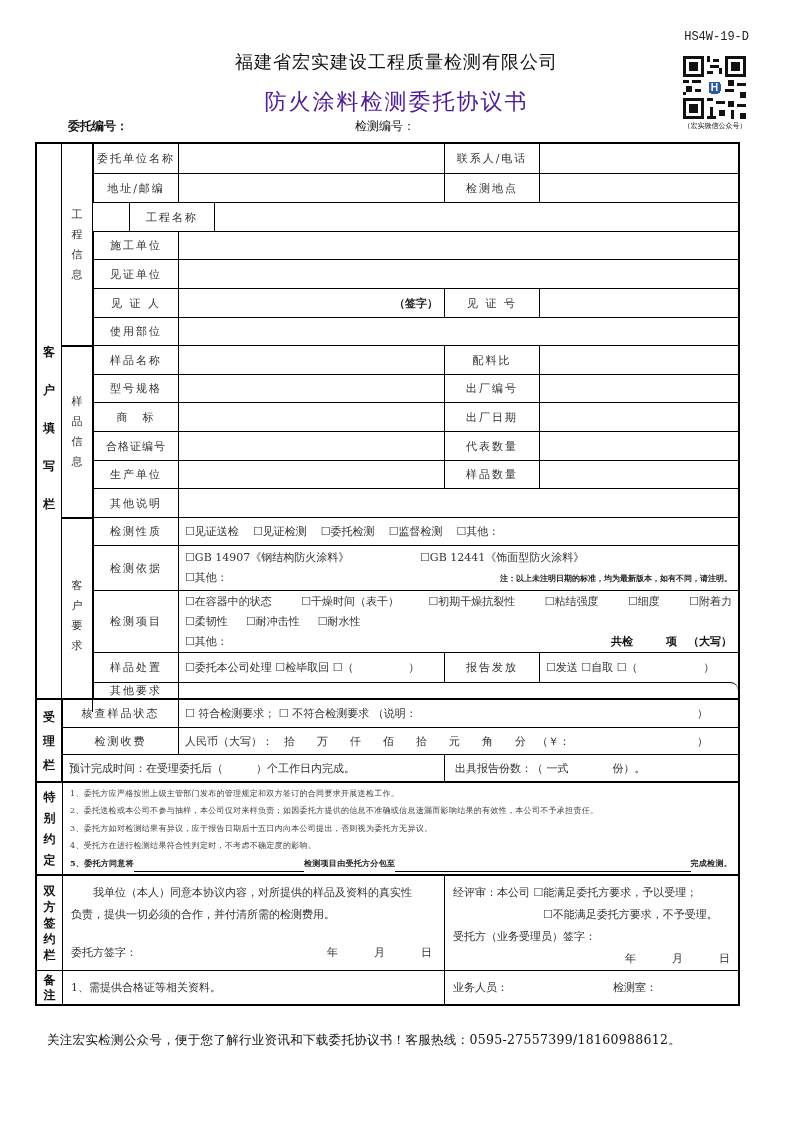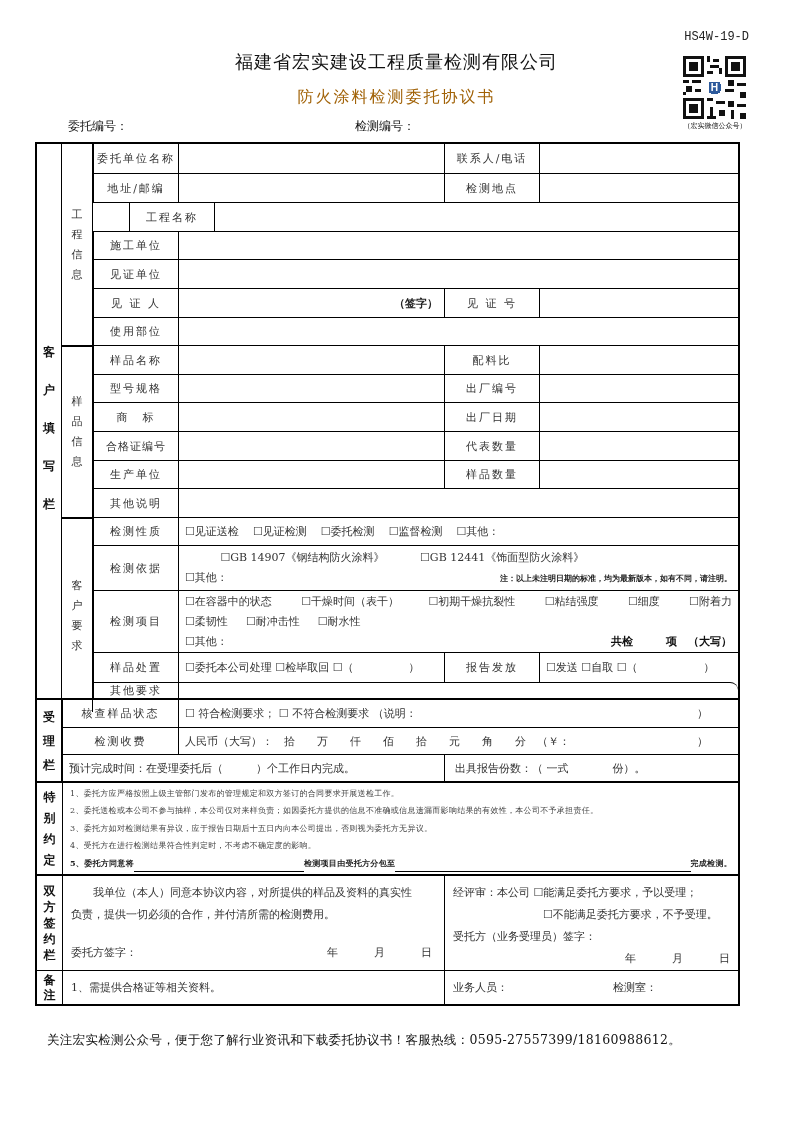--- a/index.html
+++ b/index.html
@@ -1,24 +1,24 @@
 <!DOCTYPE html>
 <html><head>
 <meta charset="utf-8">
 <style>
   * { box-sizing: border-box; margin: 0; padding: 0; }
   html, body { width: 793px; height: 1122px; background: #ffffff; }
   body { position: relative; font-family: "DejaVu Serif", "Liberation Serif", serif; color: #111; overflow: hidden; }
   .abs { position: absolute; }
   .code { right: 44px; top: 30px; font-size: 12px; font-family: "Liberation Mono", "DejaVu Sans Mono", monospace; color: #222; }
   .title { left: 0; width: 793px; top: 50px; text-align: center; font-size: 18px; letter-spacing: 1px; color: #111; }
-  .subtitle { left: 0; width: 793px; top: 87px; text-align: center; font-size: 16px; letter-spacing: 2px; color: #a16207; }
+  .subtitle { left: 0; width: 793px; top: 87px; text-align: center; font-size: 22px; letter-spacing: 2px; color: #4c1d95; }
   .qr { left: 683px; top: 56px; width: 63px; height: 63px; }
   .qr-caption { left: 679px; top: 121px; width: 72px; text-align: center; font-size: 7px; color: #111; }
-  .entrust-no { left: 68px; top: 118px; font-size: 12px; }
+  .entrust-no { left: 68px; top: 118px; font-size: 12px; font-weight: bold; }
   .test-no { left: 355px; top: 118px; font-size: 12px; }
 
   .form { left: 35px; top: 142px; width: 705px; border: 2px solid #000; }
   .row { position: relative; display: flex; border-top: 1px solid #000; }
   .row:first-child { border-top: none; }
   .thick-top { border-top: 2.5px solid #000 !important; }
   .cell { display: flex; align-items: center; font-size: 11px; color: #333; border-left: 1px solid #000; padding: 0 6px; white-space: nowrap; overflow: hidden; }
   .cell:first-child { border-left: none; }
   .lbl { justify-content: center; letter-spacing: 2px; }
   .grp { position: absolute; display: flex; flex-direction: column; align-items: center; justify-content: center; font-size: 11px; color: #333; line-height: 20px; background: #fff; border-right: 1px solid #000; }
@@ -180,21 +180,21 @@
         <span>☐委托检测</span>
         <span>☐监督检测</span>
         <span>☐其他：</span>
       </div>
     </div>
     <div class="row" style="height:45px;">
       <div class="cell" style="width:56px;border-left:none;"></div>
       <div class="cell lbl" style="width:85px;">检测依据</div>
       <div class="cell multi" style="flex:1;">
         <div style="display:flex;width:100%;">
-          <span style="width:235px;text-align:center;">☐GB 14907《钢结构防火涂料》</span>
+          <span style="width:235px;">☐GB 14907《钢结构防火涂料》</span>
           <span>☐GB 12441《饰面型防火涂料》</span>
         </div>
         <div class="spread">
           <span>☐其他：</span>
           <span class="note" style="font-weight:bold;">注：以上未注明日期的标准，均为最新版本，如有不同，请注明。</span>
         </div>
       </div>
     </div>
     <div class="row" style="height:62px;">
       <div class="cell" style="width:56px;border-left:none;"></div>

